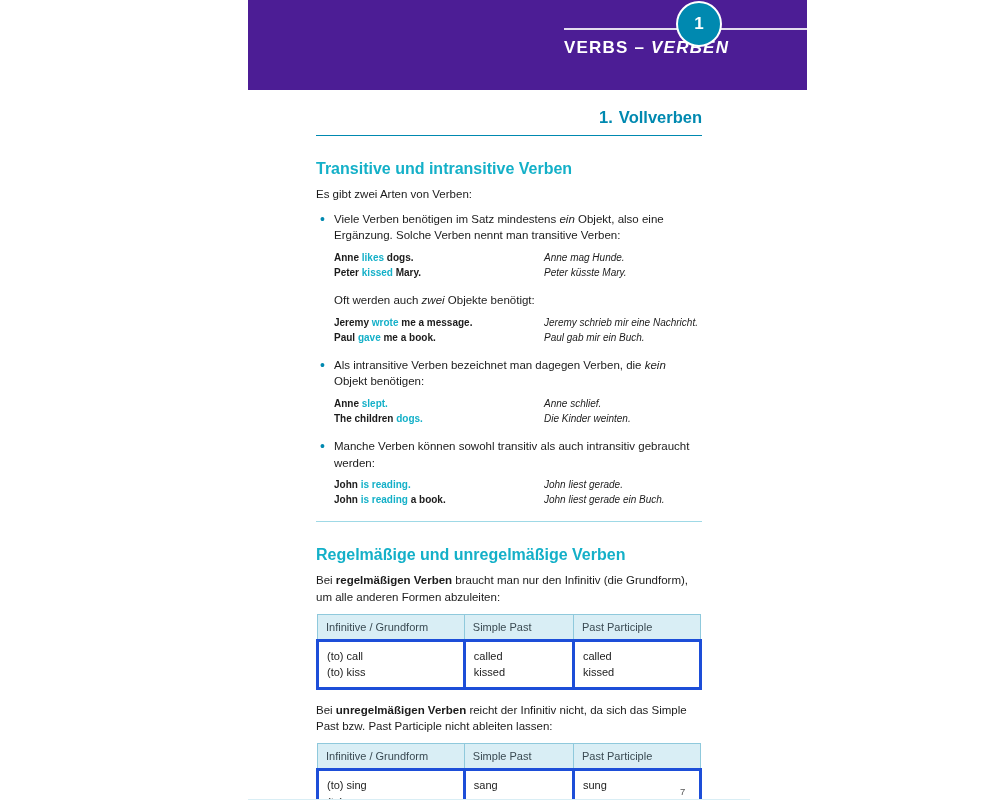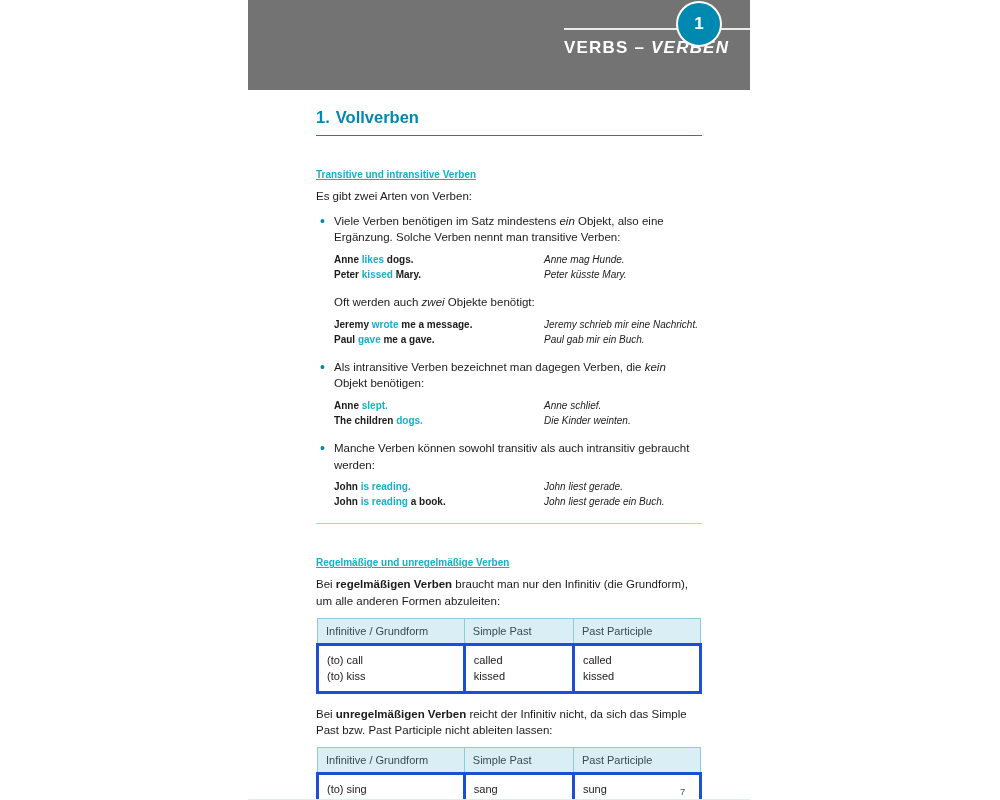--- a/index.html
+++ b/index.html
@@ -21,23 +21,23 @@
     width: 1000px;
     height: 800px;
     background: #ffffff;
   }
 
   
   .header-band {
     position: absolute;
     left: 248px;
     top: 0;
-    width: 502px;
+    width: 559px;
     height: 90px;
-    background: #737373;
+    background: #4c1d95;
   }
   .header-rule {
     position: absolute;
     left: 316px;
     top: 28px;
     width: 368px;
     height: 2px;
     background: #ffffff;
     opacity: 0.85;
   }
@@ -79,29 +79,29 @@
     width: 386px;
   }
 
   h1.section-title {
     font-size: 16.5px;
     font-weight: bold;
     color: #0089b0;
     margin: 8px 0 6px 0;
     padding-bottom: 8px;
     border-bottom: 1.5px solid #0089b0;
+    text-align: right;
   }
   h1.section-title .num { margin-right: 6px; }
 
   h2.sub-title {
-    font-size: 10px;
+    font-size: 16px;
     font-weight: bold;
     color: #14b0c8;
-    margin: 33px 0 8px 0;
-    text-decoration: underline;
+    margin: 24px 0 8px 0;
   }
 
   p.body {
     font-size: 11.5px;
     line-height: 1.45;
     margin: 0 0 8px 0;
     color: #1b1b1b;
   }
   p.body.tight { margin-bottom: 4px; }
 
@@ -240,21 +240,21 @@
     </div>
 
     <p class="body tight" style="padding-left:18px;"><span>Oft werden auch </span><em class="i">zwei</em><span> Objekte benötigt:</span></p>
 
     <div class="ex-block">
       <div class="ex-row">
         <div class="ex-en"><span>Jeremy </span><span class="hl">wrote</span><span> me a message.</span></div>
         <div class="ex-de">Jeremy schrieb mir eine Nachricht.</div>
       </div>
       <div class="ex-row">
-        <div class="ex-en"><span>Paul </span><span class="hl">gave</span><span> me a gave.</span></div>
+        <div class="ex-en"><span>Paul </span><span class="hl">gave</span><span> me a book.</span></div>
         <div class="ex-de">Paul gab mir ein Buch.</div>
       </div>
     </div>
 
     <ul class="bullets">
       <li><span>Als intransitive Verben bezeichnet man dagegen Verben, die </span><em class="i">kein</em><span> Objekt benötigen:</span></li>
     </ul>
 
     <div class="ex-block">
       <div class="ex-row">

